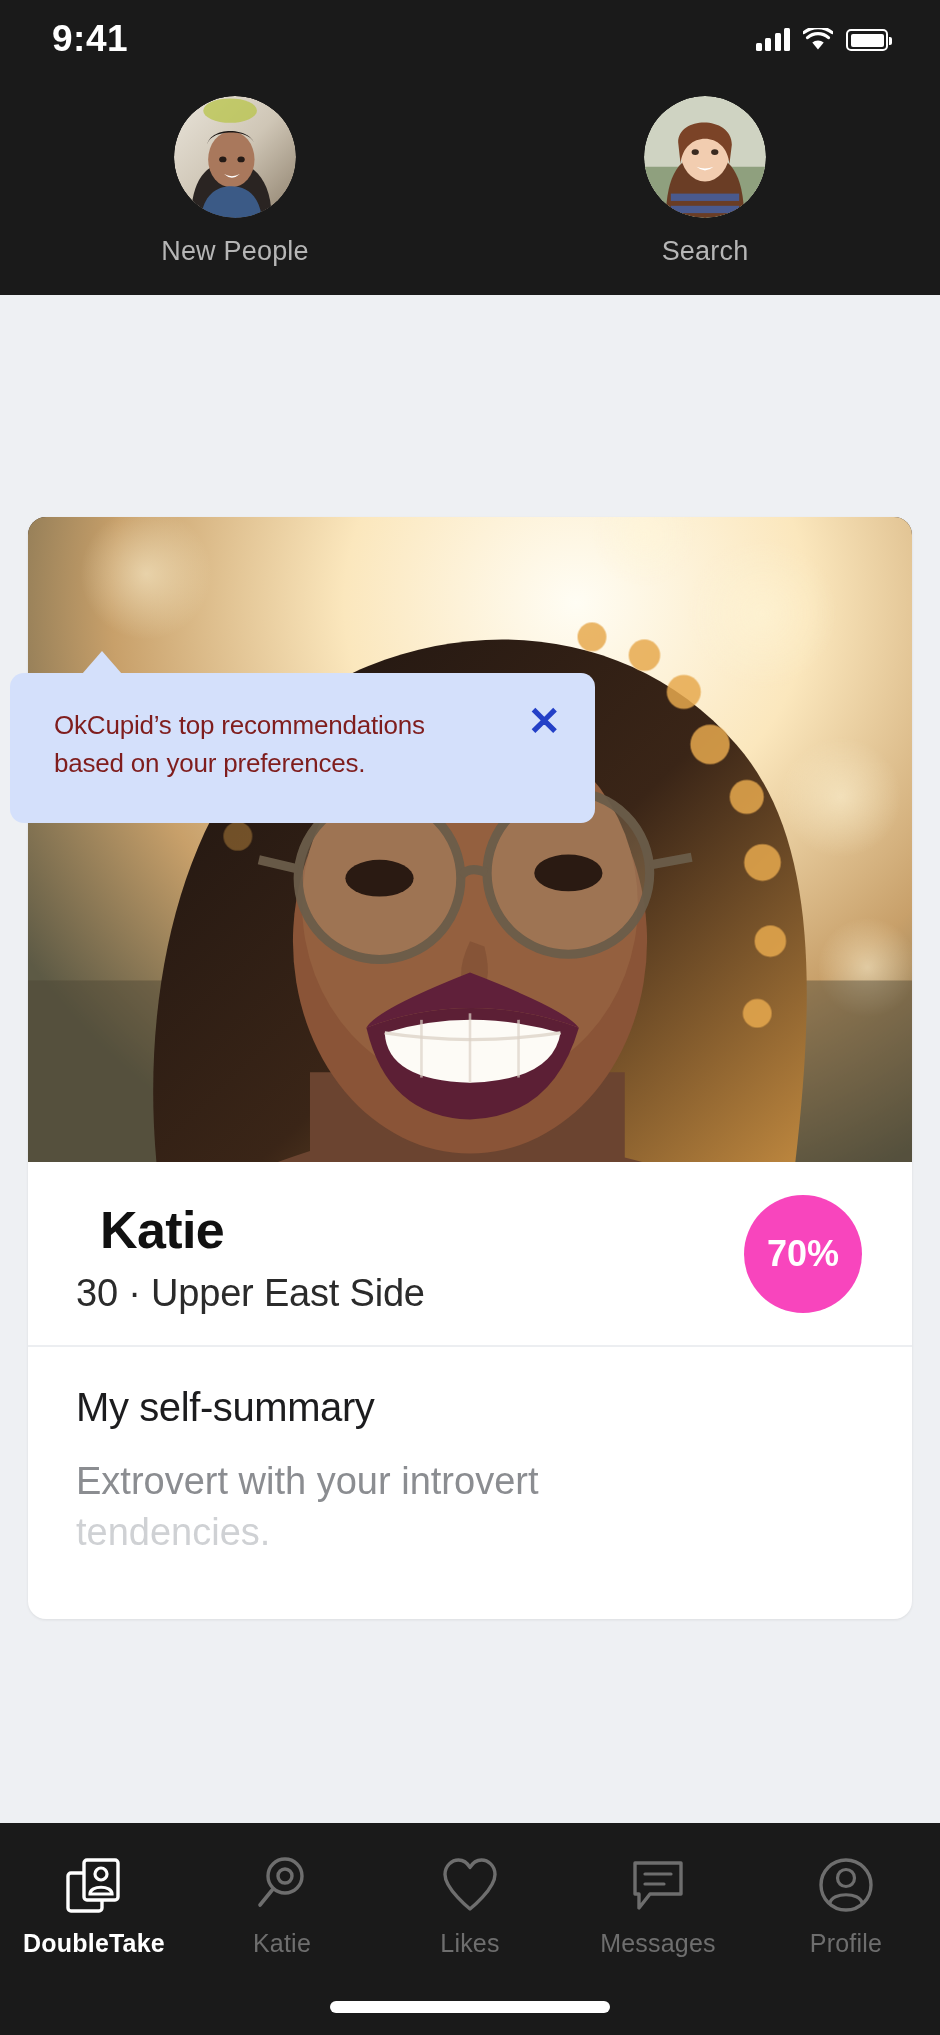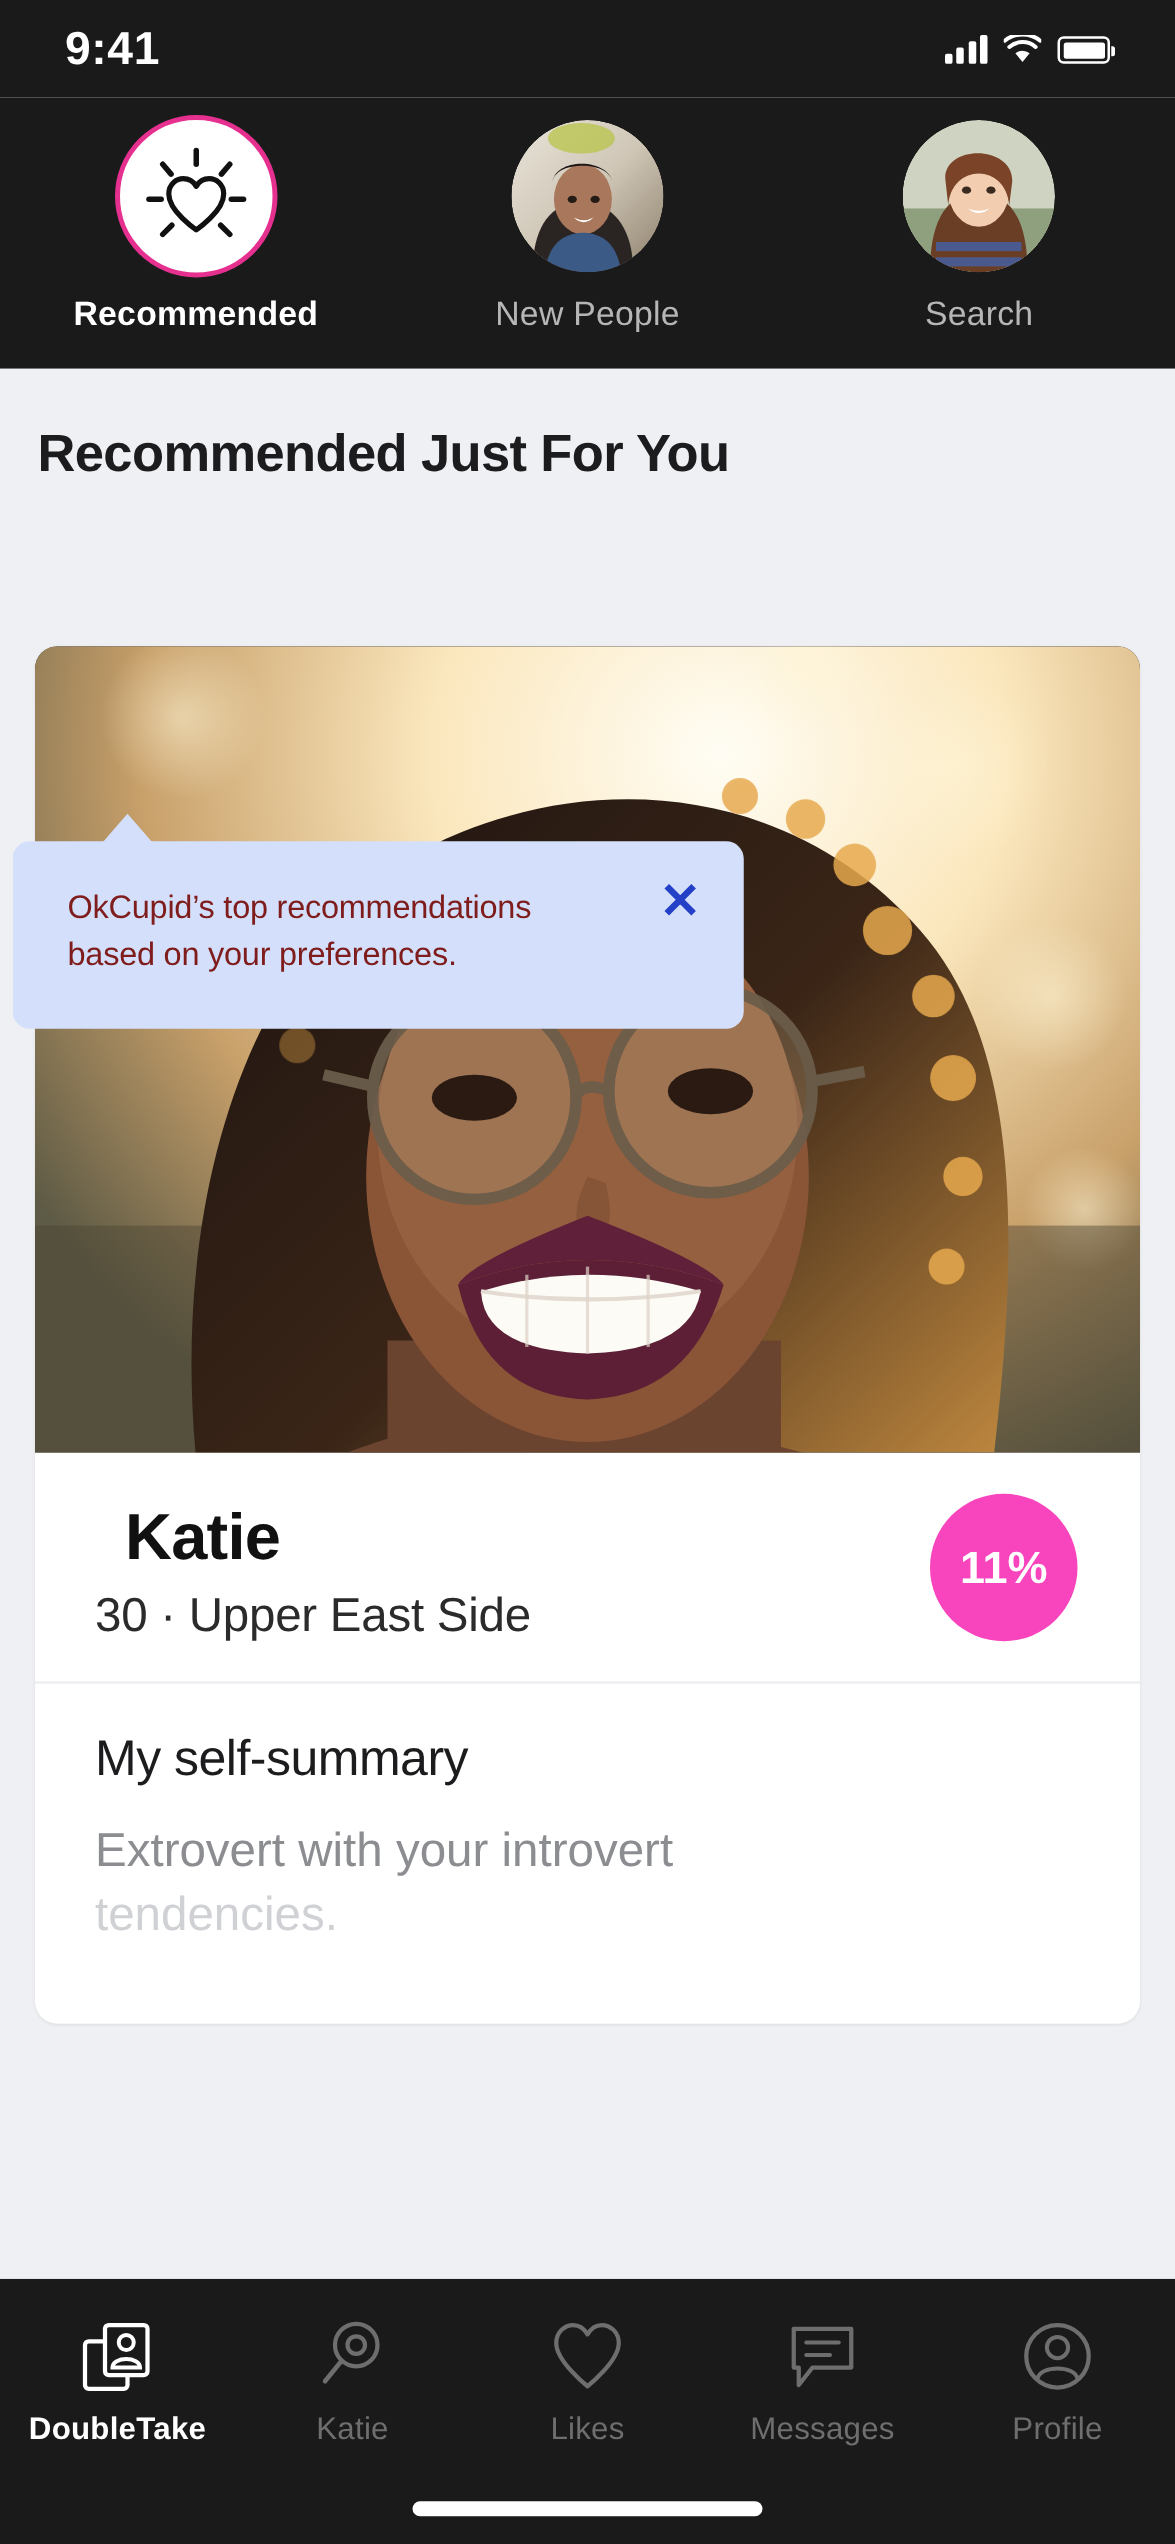--- a/index.html
+++ b/index.html
@@ -130,37 +130,20 @@
         <path d="M0.8 4.6 a22.5 22.5 0 0 1 28.4 0" stroke="#fff" stroke-width="3.2" fill="none" stroke-linecap="round"></path>
       </svg>
       <span class="batt">
           <span></span>
         </span>
     </div>
   </div>
 
   <div class="stories">
 
-    <div class="story">
-      <div class="ring active">
-        <svg class="sparkheart" viewBox="0 0 100 100">
-          <path d="M50 72 C50 72 32 60 32 48.5 C32 42 37 38.5 41.5 38.5 C45.5 38.5 48.5 41 50 43.5 C51.5 41 54.5 38.5 58.5 38.5 C63 38.5 68 42 68 48.5 C68 60 50 72 50 72 Z" fill="none" stroke="#111" stroke-width="3.4" stroke-linejoin="round"></path>
-          <g stroke="#111" stroke-width="3.6" stroke-linecap="round">
-            <line x1="50" y1="20" x2="50" y2="29"></line>
-            <line x1="28" y1="29" x2="33.5" y2="35.5"></line>
-            <line x1="72" y1="29" x2="66.5" y2="35.5"></line>
-            <line x1="19" y1="52" x2="27" y2="52"></line>
-            <line x1="81" y1="52" x2="73" y2="52"></line>
-            <line x1="28" y1="75" x2="34" y2="69"></line>
-            <line x1="72" y1="75" x2="66" y2="69"></line>
-          </g>
-        </svg>
-      </div>
-      <div class="story-label on">Recommended</div>
-    </div>
 
     <div class="story">
       <div class="ring plain">
         <div class="av">
           <svg viewBox="0 0 100 100" width="100%" height="100%">
             <defs>
                 <clipPath id="c1">
                   <circle cx="50" cy="50" r="50"></circle>
                 </clipPath>
               <linearGradient id="bg1" x1="0" y1="0" x2="1" y2="1">
@@ -212,21 +195,20 @@
             </g>
           </svg>
         </div>
       </div>
       <div class="story-label">Search</div>
     </div>
 
   </div>
 
   <div class="content">
-    <div class="section-title">Recommended Just For You</div>
 
     <div class="card">
       <div class="photo">
         <svg viewBox="0 0 674 645" width="100%" height="100%" preserveAspectRatio="xMidYMid slice">
           <defs>
             <radialGradient id="sun" cx="0.62" cy="0.22" r="0.75">
               <stop offset="0" stop-color="#fffdf4"></stop>
                 <stop offset=".35" stop-color="#fbe7bd"></stop>
               <stop offset=".7" stop-color="#c8a06a"></stop>
                 <stop offset="1" stop-color="#5d5a45"></stop>
@@ -293,21 +275,21 @@
             <line x1="374" y1="460" x2="374" y2="504"></line>
           </g>
 
           <path d="M258 466 Q337 436 420 466 Q410 452 337 424 Q266 452 258 466 Z" fill="#60203a"></path>
         </svg>
       </div>
 
       <div class="info">
         <div class="pname">Katie</div>
         <div class="pmeta">30 · Upper East Side</div>
-        <div class="match">11%</div>
+        <div class="match">70%</div>
       </div>
 
       <div class="divider"></div>
 
       <div class="summary">
         <div class="sum-h">My self-summary</div>
         <div class="sum-b">
           <span>Extrovert with your introvert</span><br>
           <span class="fade">tendencies.</span>
         </div>

